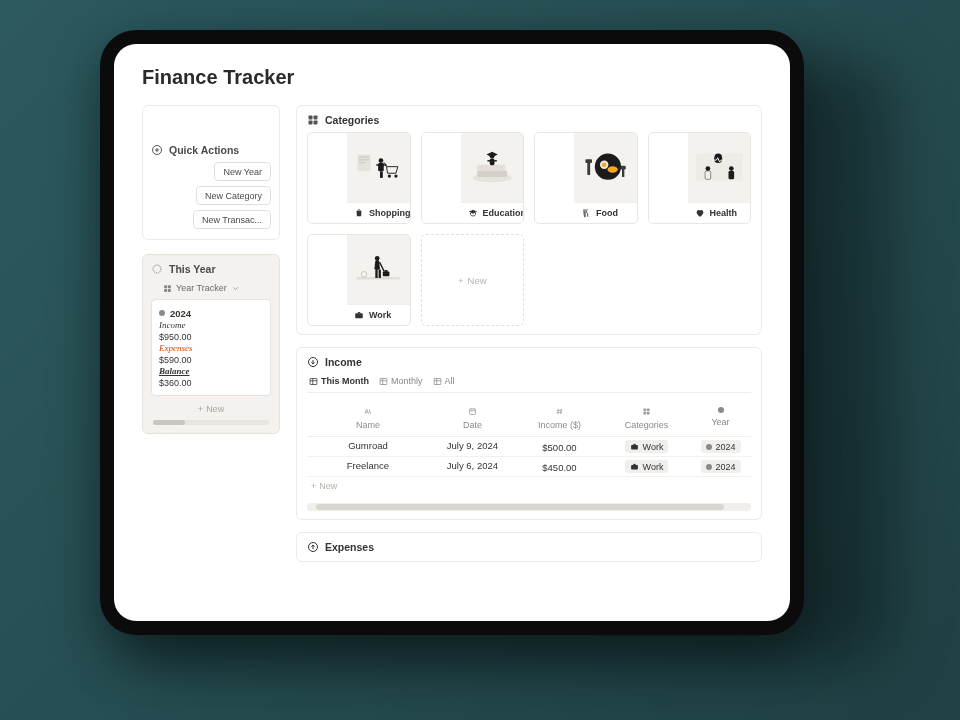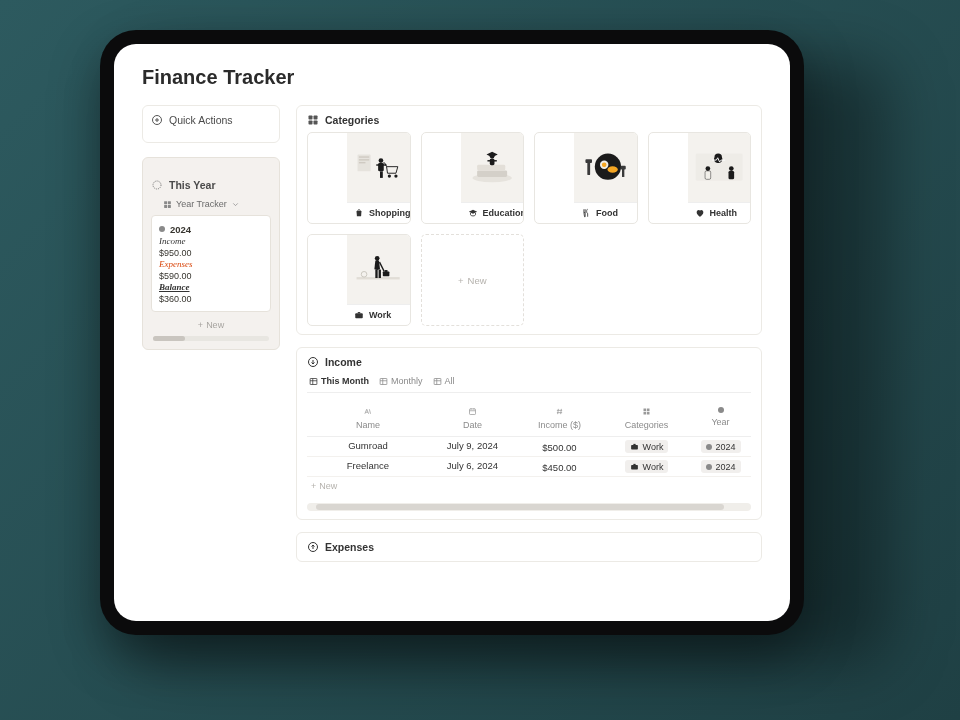--- a/index.html
+++ b/index.html
@@ -71,23 +71,24 @@
   .side-block {
     border: 1px solid #eceae5;
     border-radius: 6px;
     padding: 8px 8px 10px 8px;
   }
   .side-head {
     display: flex;
     align-items: center;
     gap: 6px;
     font-size: 10.5px;
-    font-weight: 400;
+    font-weight: 700;
     color: #4a4a4a;
     margin-bottom: 6px;
+    margin-top: 30px;
   }
   .qa-group {
     display: flex;
     flex-direction: column;
     align-items:flex-end;
     gap: 5px;
   }
   .qa-btn {
     font-size: 9px;
     color:#4a4a4a;
@@ -98,21 +99,21 @@
     cursor: pointer;
     white-space: nowrap;
     overflow: hidden;
     text-overflow: ellipsis;
     max-width: 100%;
   }
   .this-year {
     background: #f4f1ee;
     border: 1px solid #e6e2db;
     border-radius: 6px;
-    padding: 21px 8px 8px 8px;
+    padding: 8px 8px 8px 8px;
   }
   .ty-head {
     display:flex; align-items:center; gap:6px;
     font-size:10.5px; font-weight:600; color:#4a4a4a;
     margin-bottom:8px;
   }
   .ty-tracker-label {
     display:flex; align-items:center; gap:4px;
     font-size:9px; color:#6b6b6b; margin: 2px 4px 6px 12px;
   }
@@ -245,20 +246,25 @@
         <div class="sidebar">
           <div class="side-block">
             <div class="side-head">
               <span class="ic">
                 <svg viewBox="0 0 24 24" fill="none" stroke="#555" stroke-width="2">
                     <circle cx="12" cy="12" r="9"></circle>
                     <path d="M12 8v8M8 12h8"></path>
                   </svg>
               </span>
               <span>Quick Actions</span>
+            </div>
+            <div class="qa-group">
+              <div class="qa-btn">New Year</div>
+              <div class="qa-btn">New Category</div>
+              <div class="qa-btn" style="max-width:86px;">New Transac...</div>
             </div>
           </div>
 
           <div class="this-year">
             <div class="ty-head">
               <span class="ic">
                 <svg viewBox="0 0 24 24" fill="none" stroke="#555" stroke-width="1.6" stroke-dasharray="2 2">
                     <circle cx="12" cy="12" r="8"></circle>
                   </svg>
               </span>

